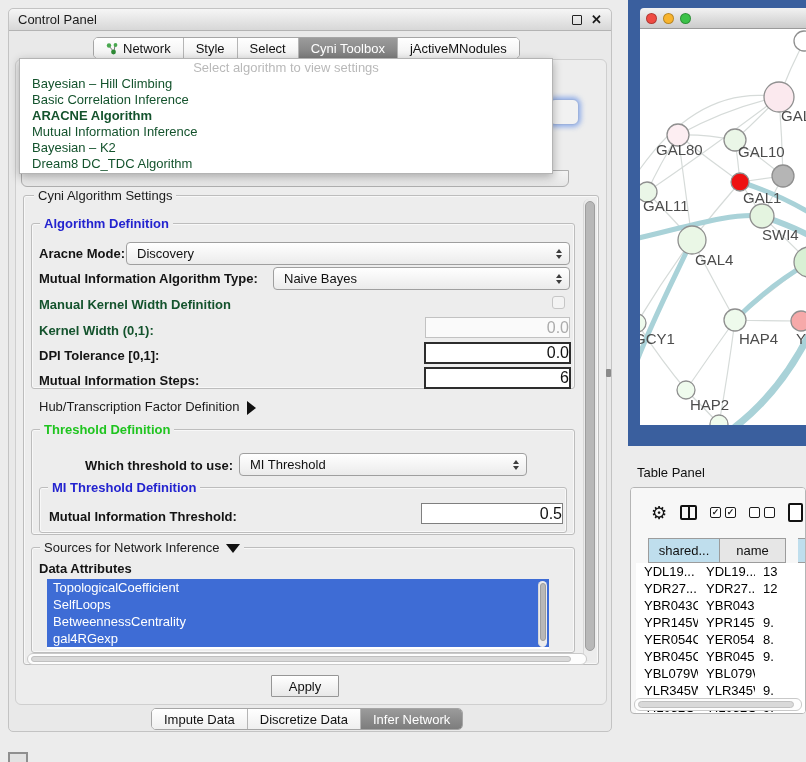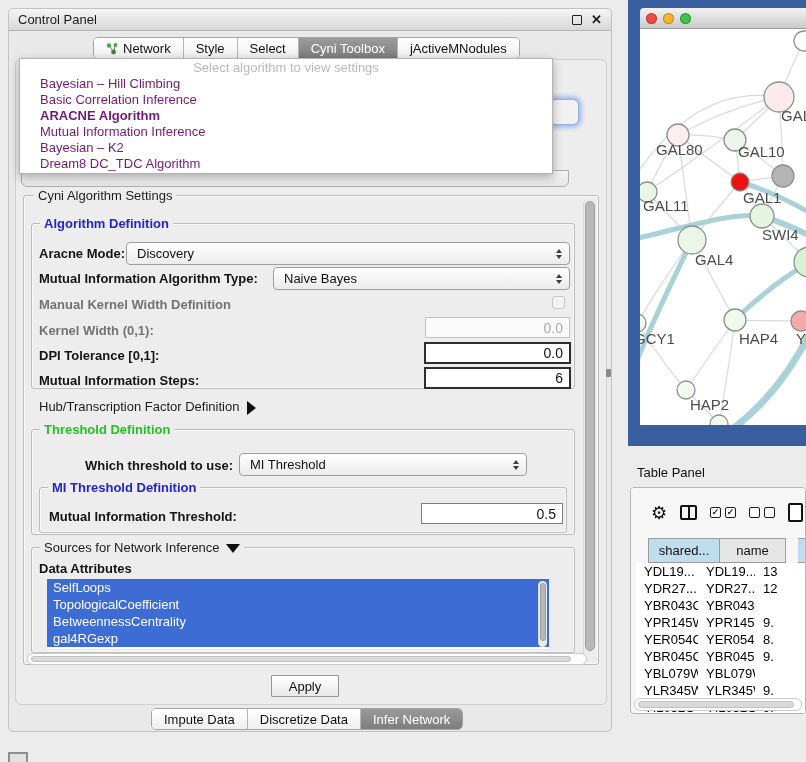--- a/index.html
+++ b/index.html
@@ -29,42 +29,42 @@
 
   
   .combo-sliver{position:absolute;left:12px;top:161px;width:548px;height:17px;z-index:30;
       border:1px solid #aeaeae;border-radius:0 0 6px 6px;background:linear-gradient(#f4f4f4,#e6e6e6);}
   .combo-frag{position:absolute;left:540px;top:90px;width:30px;height:26px;z-index:40;border-radius:6px;
       background:#f1f1f1;border:1px solid #9db2dd;box-shadow:0 0 5px 2px rgba(95,140,230,.65);}
 
   .popup{position:absolute;left:10px;top:49px;width:534px;z-index:50;background:#fff;
       border:1px solid #b4b4b4;box-shadow:0 3px 9px rgba(0,0,0,.3);padding-bottom:1px;}
   .popup .ph{height:17px;line-height:17px;text-align:center;color:#b9b9b9;font-size:13px;}
-  .dd-item{height:16px;line-height:16px;padding-left:20px;font-size:13px;color:#701a75;white-space:nowrap;}
+  .dd-item{height:16px;line-height:16px;padding-left:12px;font-size:13px;color:#14532d;white-space:nowrap;}
   .dd-item.sel{font-weight:700;}
 
   .grp{position:absolute;border:1px solid #bdbdbd;border-radius:3px;box-shadow:inset 0 0 0 1px rgba(255,255,255,.6);}
   .grp-ttl{position:absolute;top:-8px;background:#ededed;padding:0 4px;font-size:13px;white-space:nowrap;text-align:center;}
   .t-black{color:#1c1c1c;}
   .t-blue{color:#2323cf;font-weight:700;}
   .t-green{color:#1fc41f;font-weight:700;}
 
   .lbl{position:absolute;font-size:13px;font-weight:700;color:#141414;white-space:nowrap;}
-  .lbl.dis{color:#737373;}
+  .lbl.dis{color:#14532d;}
   .lbl.plain{font-weight:400;color:#1c1c1c;}
 
   .combo{position:absolute;display:flex;align-items:center;height:23px;
       background:linear-gradient(#ffffff,#ebebeb);border:1px solid #9f9f9f;border-radius:4px;
       font-size:13px;color:#111;padding-left:10px;}
   .arrs{margin-left:auto;margin-right:7px;display:flex;flex-direction:column;gap:2px;}
   .tri-u{width:0;height:0;border-left:3.5px solid transparent;border-right:3.5px solid transparent;border-bottom:4.5px solid #3c3c3c;}
   .tri-d{width:0;height:0;border-left:3.5px solid transparent;border-right:3.5px solid transparent;border-top:4.5px solid #3c3c3c;}
 
-  .fld{position:absolute;background:#fff;font-size:14px;color:#111;display:flex;align-items:center;
-      justify-content:flex-end;padding-right:6px;}
+  .fld{position:absolute;background:#fff;font-size:16px;color:#111;display:flex;align-items:center;
+      justify-content:flex-end;}
   .fld.strong{border:2px solid #2d2d2d;}
   .fld.mid{border:1px solid #7f7f7f;}
   .fld.dis{border:1px solid #c2c2c2;color:#ababab;background:#fafafa;}
 
   .cb{position:absolute;width:13px;height:13px;border:1px solid #c6c6c6;border-radius:3px;background:#f3f3f3;}
 
   .exp-tri-r{display:inline-block;width:0;height:0;border-top:7px solid transparent;border-bottom:7px solid transparent;
       border-left:9px solid #111;margin-left:8px;vertical-align:middle;}
   .exp-tri-d{display:inline-block;width:0;height:0;border-left:7px solid transparent;border-right:7px solid transparent;
       border-top:9px solid #111;margin-left:6px;vertical-align:middle;}
@@ -243,22 +243,22 @@
       <span>0.5</span>
     </div>
 
     <div class="grp" style="left:22px;top:538px;width:544px;height:106px;">
       <span class="grp-ttl t-black" style="left:8px;">
         <span>Sources for Network Inference</span><span class="exp-tri-d"></span>
       </span>
     </div>
     <span class="lbl" style="left:30px;top:552px;">Data Attributes</span>
     <div class="srclist" style="left:38px;top:570px;width:502px;height:70px;" id="src-list">
+        <div class="src">TopologicalCoefficient</div>
         <div class="src">SelfLoops</div>
-        <div class="src">TopologicalCoefficient</div>
         <div class="src">BetweennessCentrality</div>
         <div class="src">gal4RGexp</div>
       </div>
     <div class="vscroll" style="left:529px;top:572px;width:9px;height:66px;">
       <div class="vthumb" style="left:1px;top:2px;width:6px;height:58px;"></div>
     </div>
     <div class="hscroll" style="left:18px;top:644px;width:560px;height:12px;">
       <div class="hthumb" style="left:3px;top:2px;width:540px;height:6px;"></div>
     </div>
 

